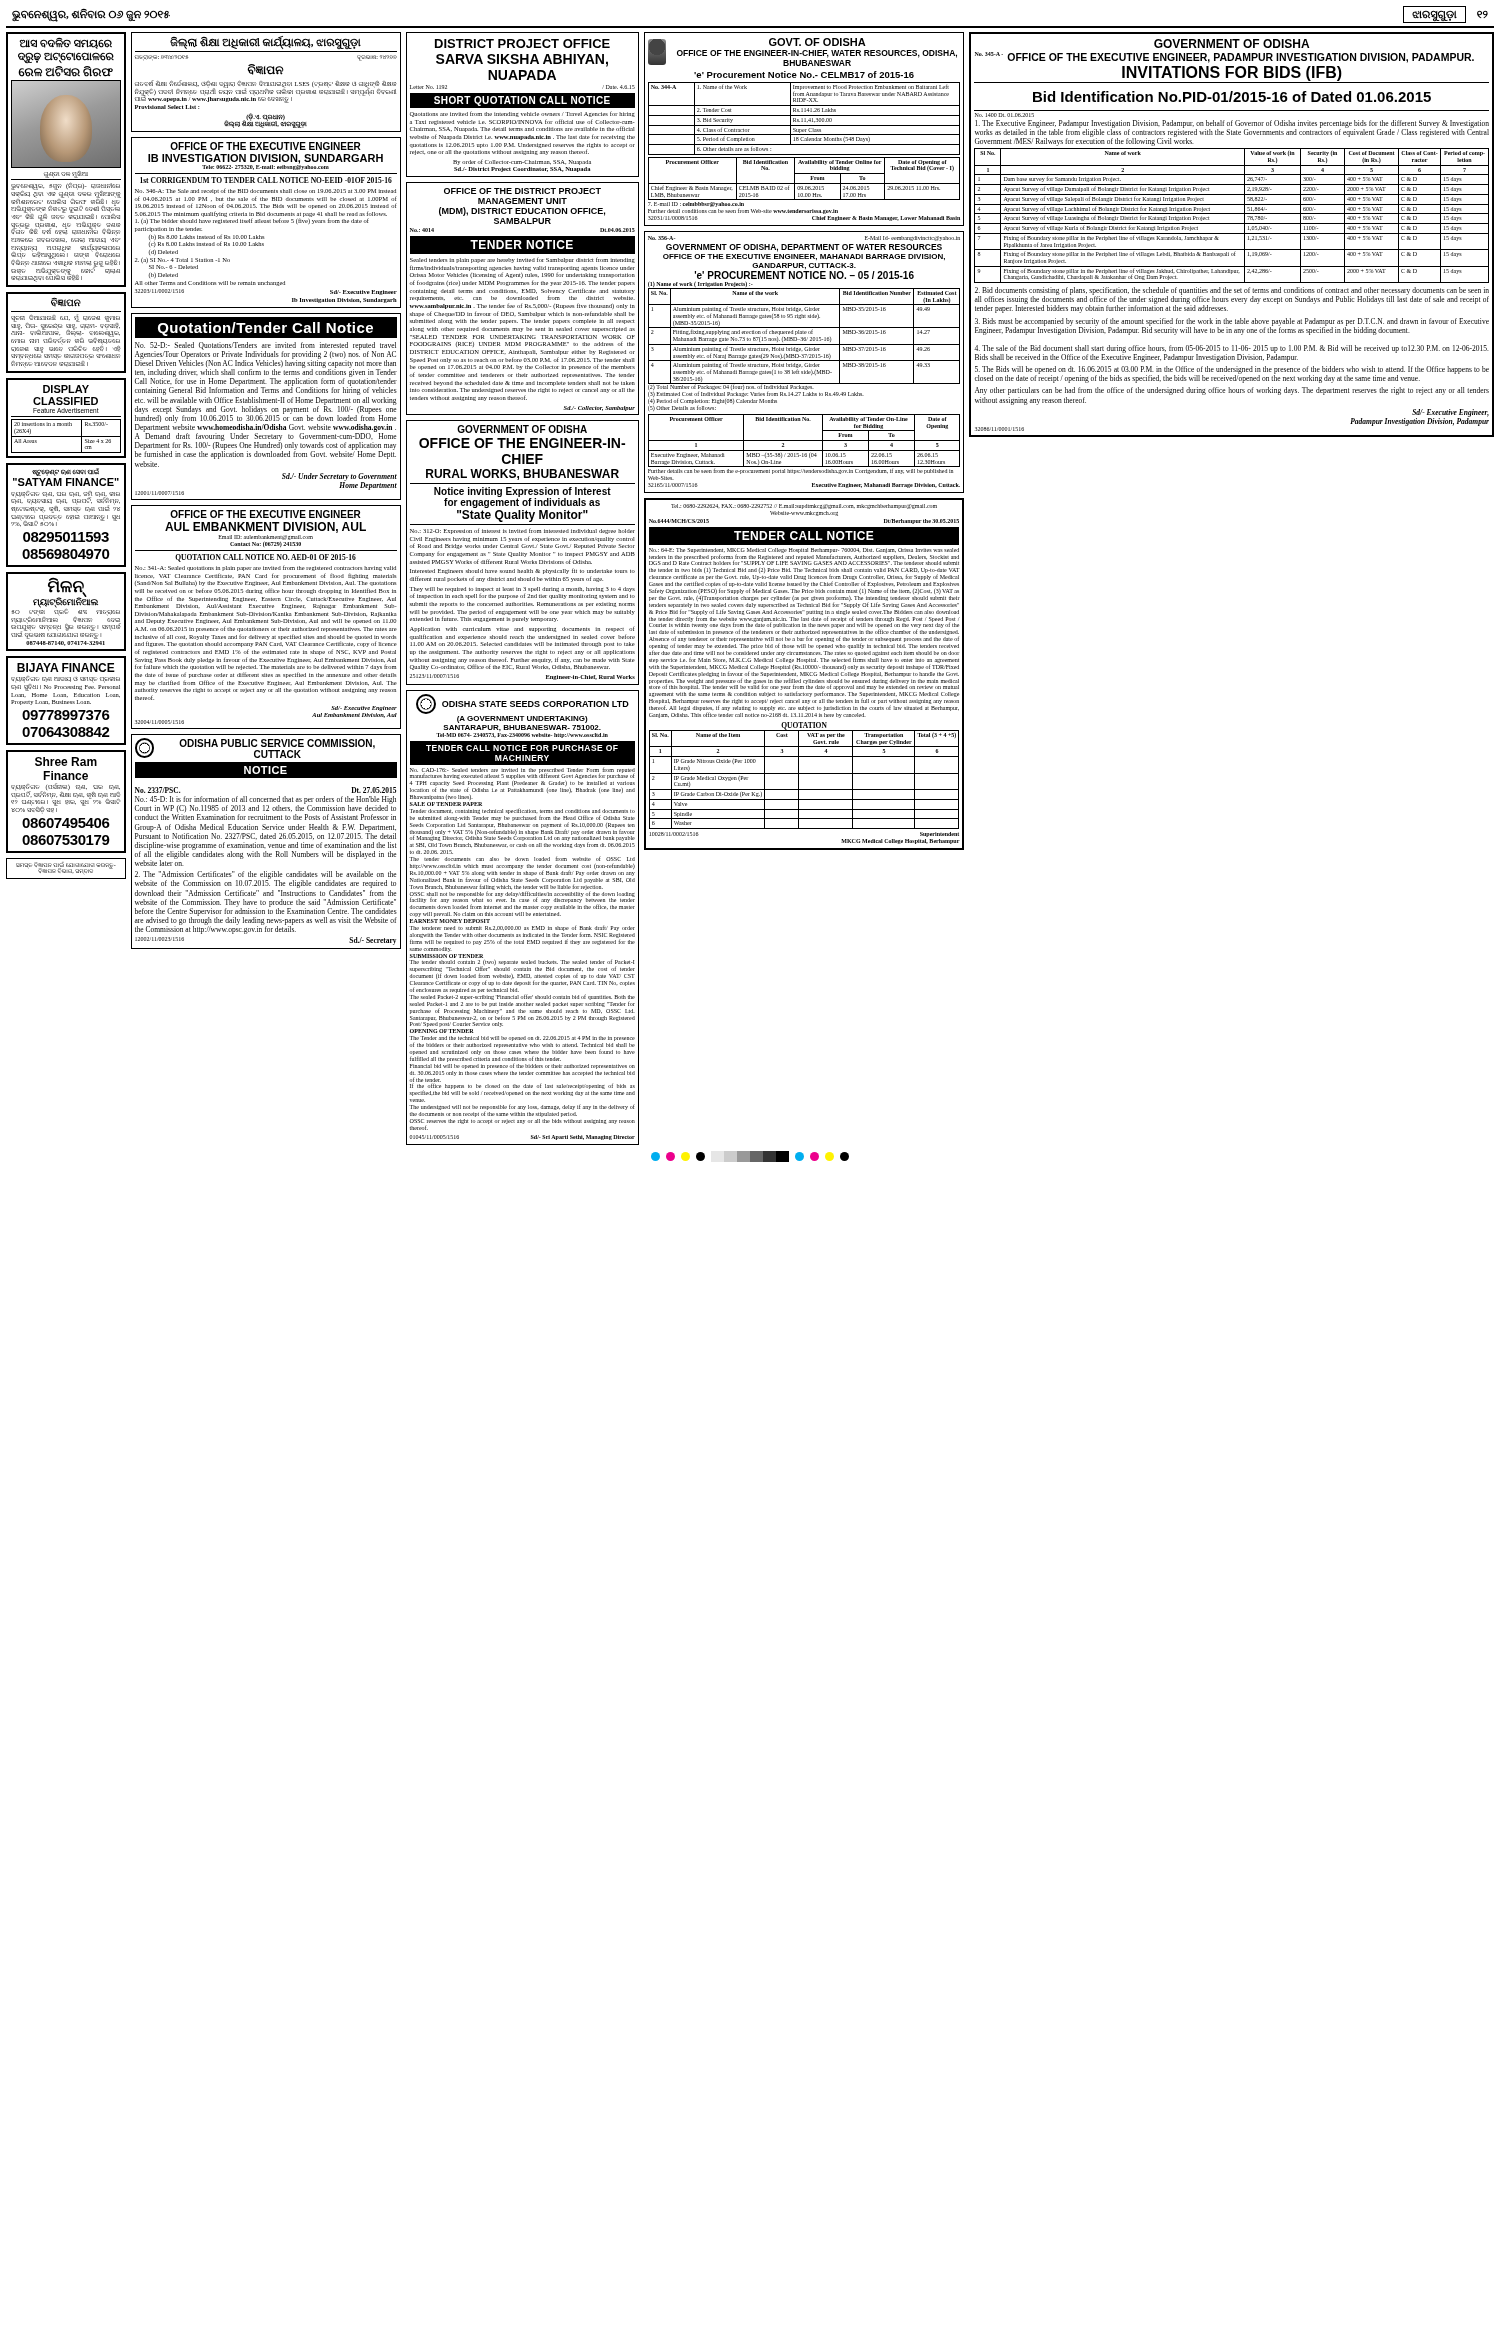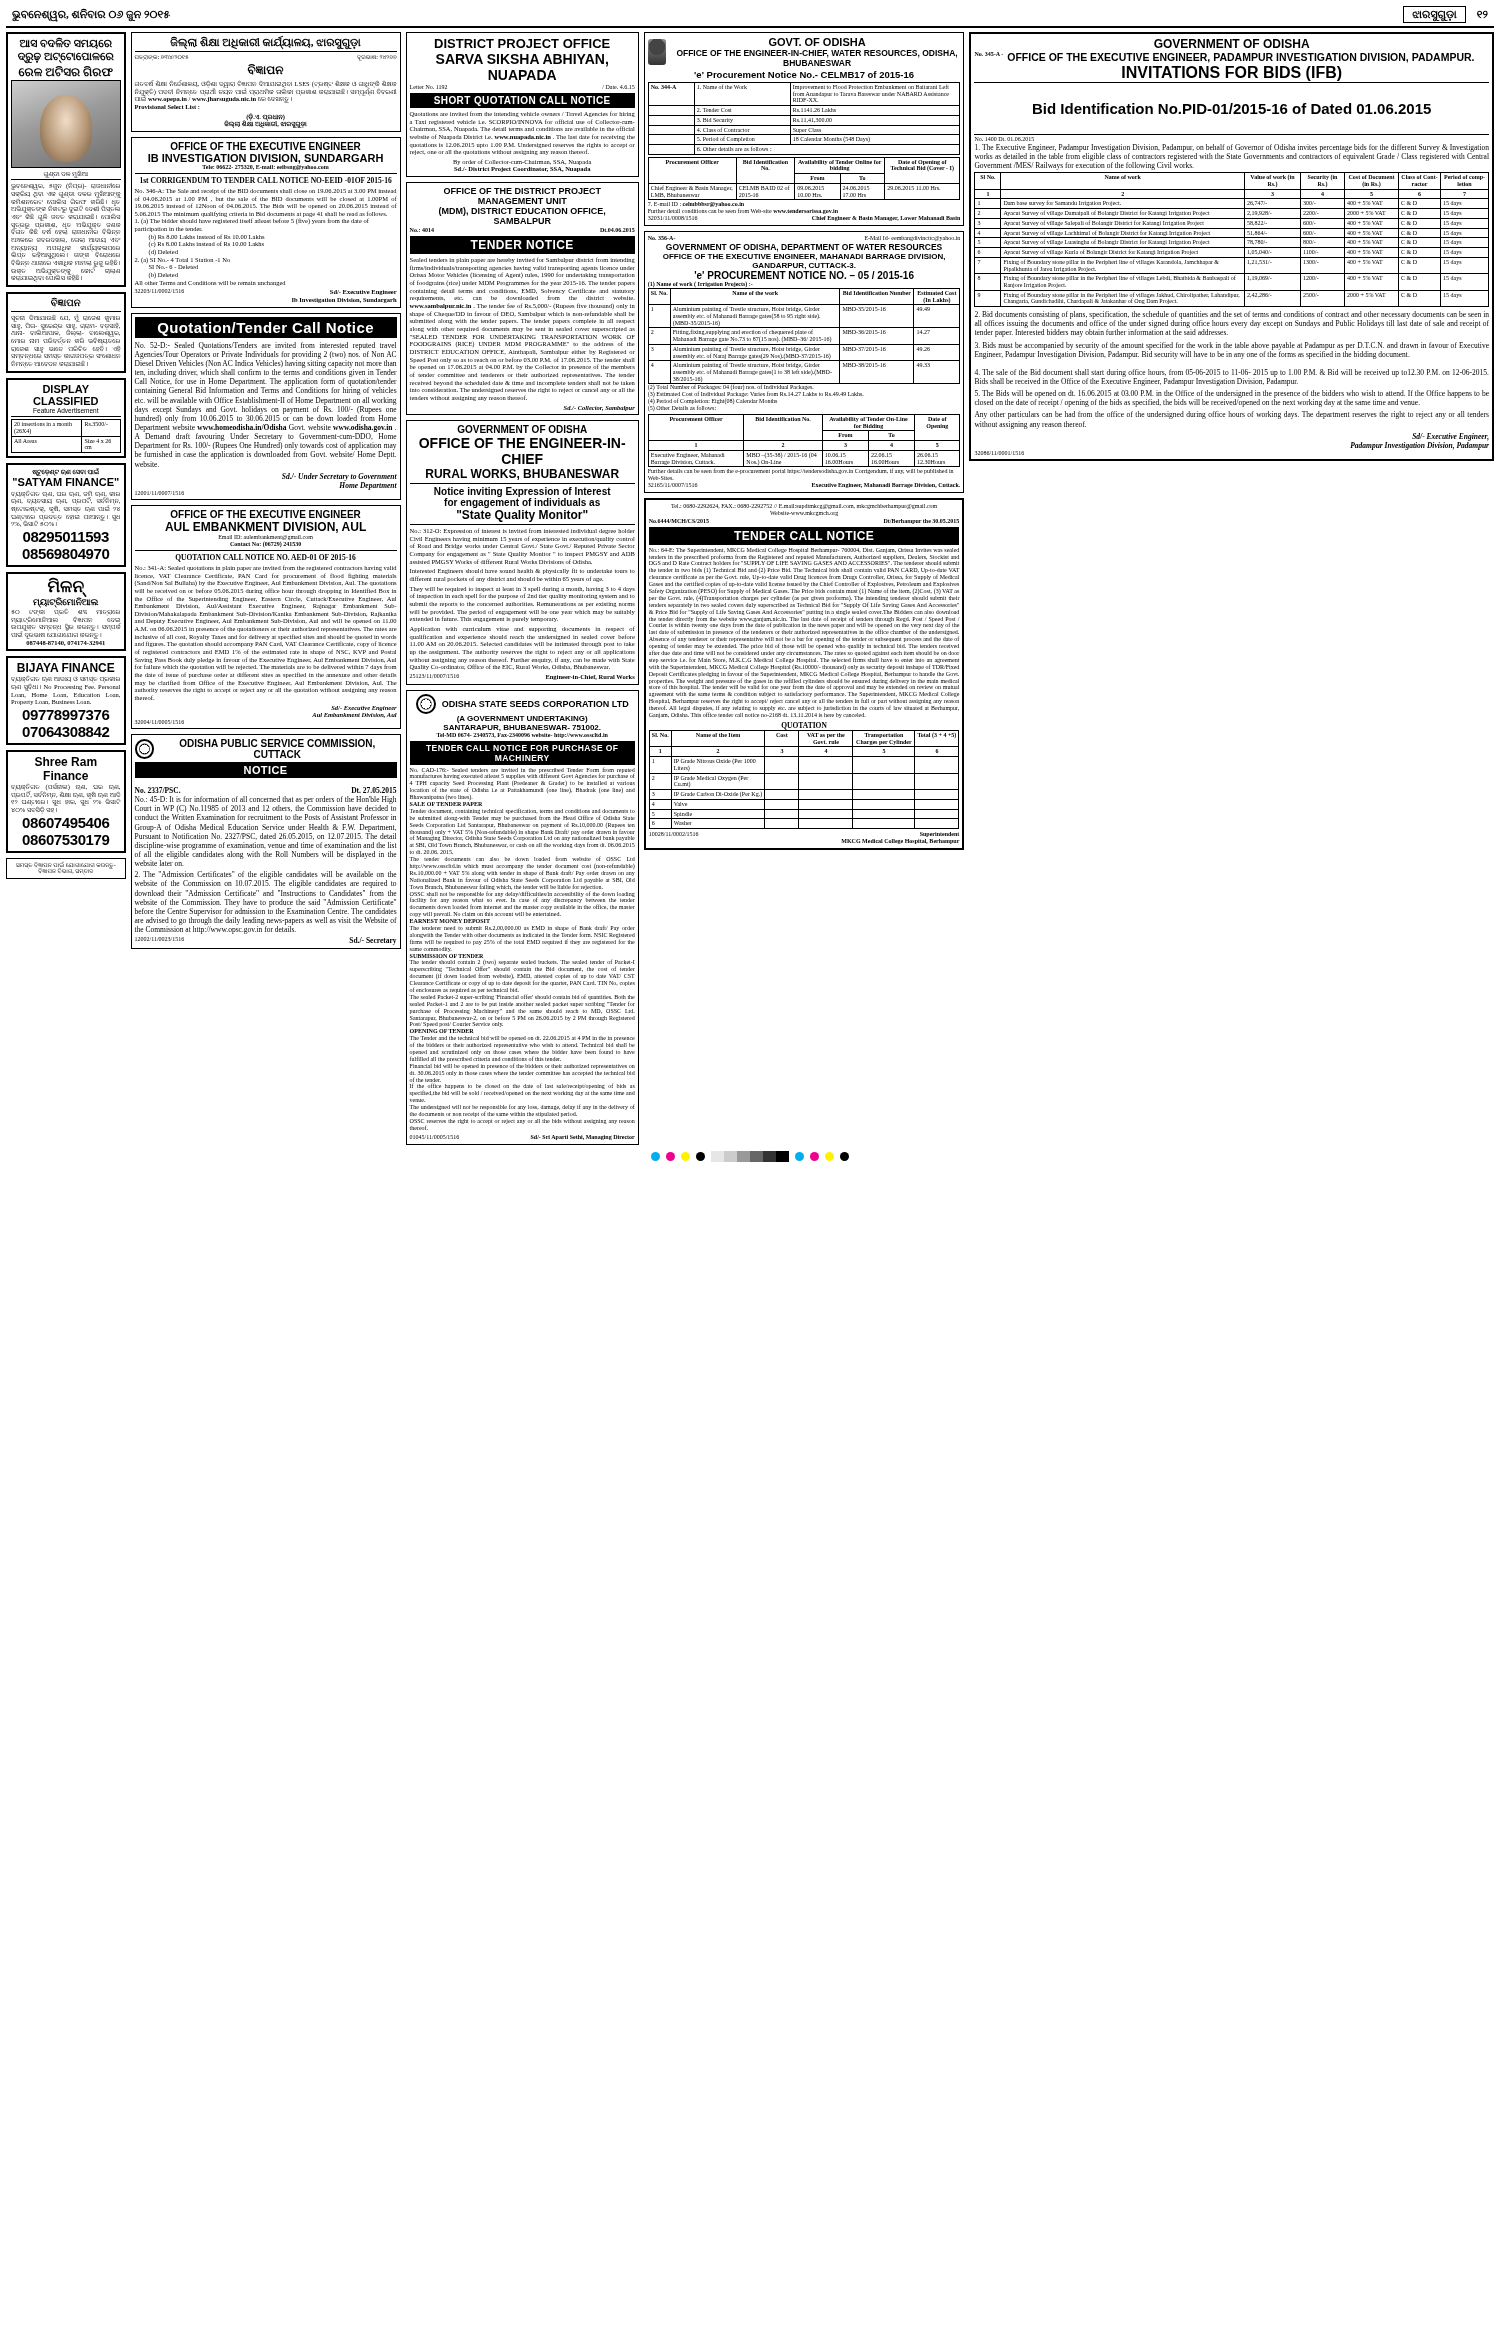--- a/index.html
+++ b/index.html
@@ -234,21 +234,21 @@
         <div class="ctr b sm">QUOTATION CALL NOTICE NO. AED-01 OF 2015-16</div>
         <div class="tiny just" style="margin-top:2px">No.: 341-A: Sealed quotations in plain paper are invited from the registered contractors having valid licence, VAT Clearance Certificate, PAN Card for procurement of flood fighting materials (Sand/Non Sal Bullaha) by the Executive Engineer, Aul Embankment Division, Aul. The quotations will be received on or before 05.06.2015 during office hour through dropping in Identified Box in the Office of the Superintending Engineer, Eastern Circle, Cuttack/Executive Engineer, Aul Embankment Division, Aul/Assistant Executive Engineer, Rajnagar Embankment Sub-Division/Mahakalapada Embankment Sub-Division/Kanika Embankment Sub-Division, Rajkanika and Deputy Executive Engineer, Aul Embankment Sub-Division, Aul and will be opened on 11.00 A.M. on 06.06.2015 in presence of the quotationers or their authorized representatives. The rates are inclusive of all cost, Royalty Taxes and for delivery at specified sites and should be quoted in words and figures. The quotation should accompany PAN Card, VAT Clearance Certificate, copy of licence of registered contractors and EMD 1% of the estimated rate in shape of NSC, KVP and Postal Saving Pass Book duly pledge in favour of the Executive Engineer, Aul Embankment Division, Aul for failure which the quotation will be rejected. The materials are to be delivered within 7 days from the date of issue of purchase order at different sites as specified in the annexure and other details may be clarified from Office of the Executive Engineer, Aul Embankment Division, Aul. The authority reserves the right to accept or reject any or all the quotation without assigning any reason thereof.</div>
         <div class="sig tiny" style="margin-top:2px">
           <div>Sd/- Executive Engineer</div>
           <div>Aul Embankment Division, Aul</div>
         </div>
         <div class="refno">32004/11/0005/1516</div>
       </div>
 
       <div class="box">
-        <div class="ctr" style="display:flex;align-items:center;justify-content:center;gap:1px">
+        <div class="ctr" style="display:flex;align-items:flex-start;justify-content:center;gap:1px">
           <span class="logo-circ"></span>
           <span class="b sans" style="font-size:10px">ODISHA PUBLIC SERVICE COMMISSION, CUTTACK</span>
         </div>
         <div class="hdrbar" style="font-size:11px;margin-top:2px">NOTICE</div>
         <div class="note-row sm b" style="margin-top:8px">
           <span>No. 2337/PSC.</span>
           <span>Dt. 27.05.2015</span>
         </div>
         <div class="sm just">No.: 45-D: It is for information of all concerned that as per orders of the Hon'ble High Court in WP (C) No.11985 of 2013 and 12 others, the Commission have decided to conduct the Written Examination for recruitment to the Posts of Assistant Professor in Group-A of Odisha Medical Education Service under Health &amp; F.W. Department, Pursuant to Notification No. 2327/PSC, dated 26.05.2015, on 12.07.2015. The detail discipline-wise programme of examination, venue and time of examination and the list of all the eligible candidates along with the Roll Numbers will be displayed in the website later on.</div>
         <div class="sm just" style="margin-top:2px">2. The "Admission Certificates" of the eligible candidates will be available on the website of the Commission on 10.07.2015. The eligible candidates are required to download their "Admission Certificate" and "Instructions to Candidates" from the website of the Commission. They have to produce the said "Admission Certificate" before the Centre Supervisor for admission to the Examination Centre. The candidates are advised to go through the daily leading news-papers as well as visit the Website of the Commission at http://www.opsc.gov.in for details.</div>
@@ -596,21 +596,21 @@
 
     <div class="col c5">
 
       <div class="box2">
         <div class="b ctr sans" style="font-size:12px">GOVERNMENT OF ODISHA</div>
         <div style="display:flex;align-items:flex-start;gap:4px">
           <span class="b xtiny" style="white-space:nowrap">No. 345-A -</span>
           <span class="b sans" style="font-size:10.5px">OFFICE OF THE EXECUTIVE ENGINEER, PADAMPUR INVESTIGATION DIVISION, PADAMPUR.</span>
         </div>
         <div class="b ctr sans" style="font-size:16px;margin-top:1px">INVITATIONS FOR BIDS (IFB)</div>
-        <div class="b ctr sans" style="font-size:15px;border-top:1px solid #000;border-bottom:1px solid #000;padding:17px 0">Bid Identification No.PID-01/2015-16 of Dated 01.06.2015</div>
+        <div class="b ctr sans" style="font-size:15px;border-top:1px solid #000;border-bottom:1px solid #000;padding:5px 0">Bid Identification No.PID-01/2015-16 of Dated 01.06.2015</div>
         <div class="xtiny" style="margin-top:1px">No. 1400 Dt. 01.06.2015</div>
         <div class="sm just">1. The Executive Engineer, Padampur Investigation Division, Padampur, on behalf of Governor of Odisha invites percentage bids for the different Survey &amp; Investigation works as detailed in the table from eligible class of contractors registered with the State Governments and contractors of equivalent Grade / Class registered with Central Government /MES/ Railways for execution of the following Civil works.</div>
         <table class="g" style="margin-top:2px">
           <tbody>
               <tr>
             <th style="width:26px">Sl No.</th>
             <th>Name of work</th>
             <th style="width:56px">Value of work (in Rs.)</th>
             <th style="width:44px">Security (in Rs.)</th>
             <th style="width:54px">Cost of Document (in Rs.)</th>

